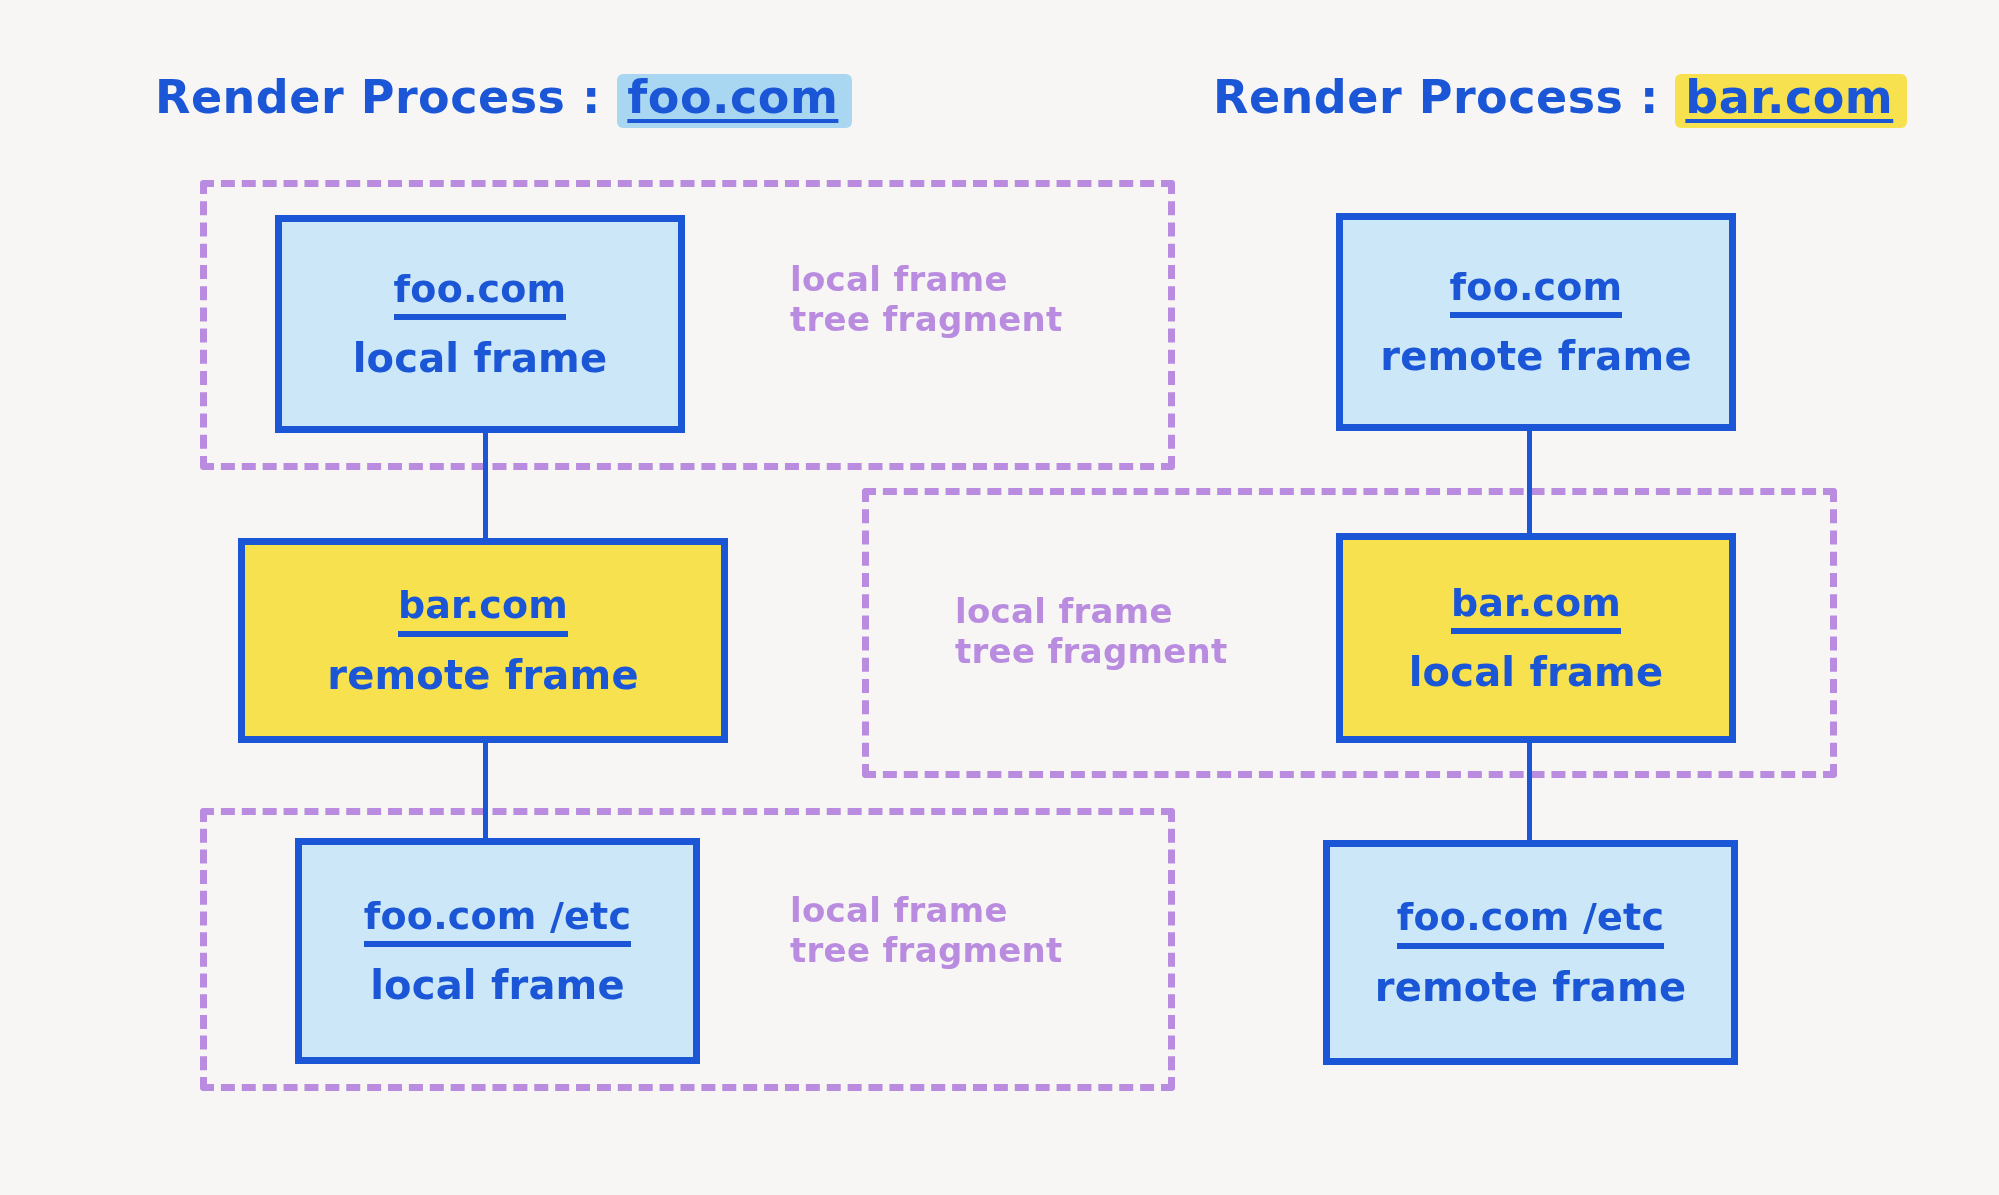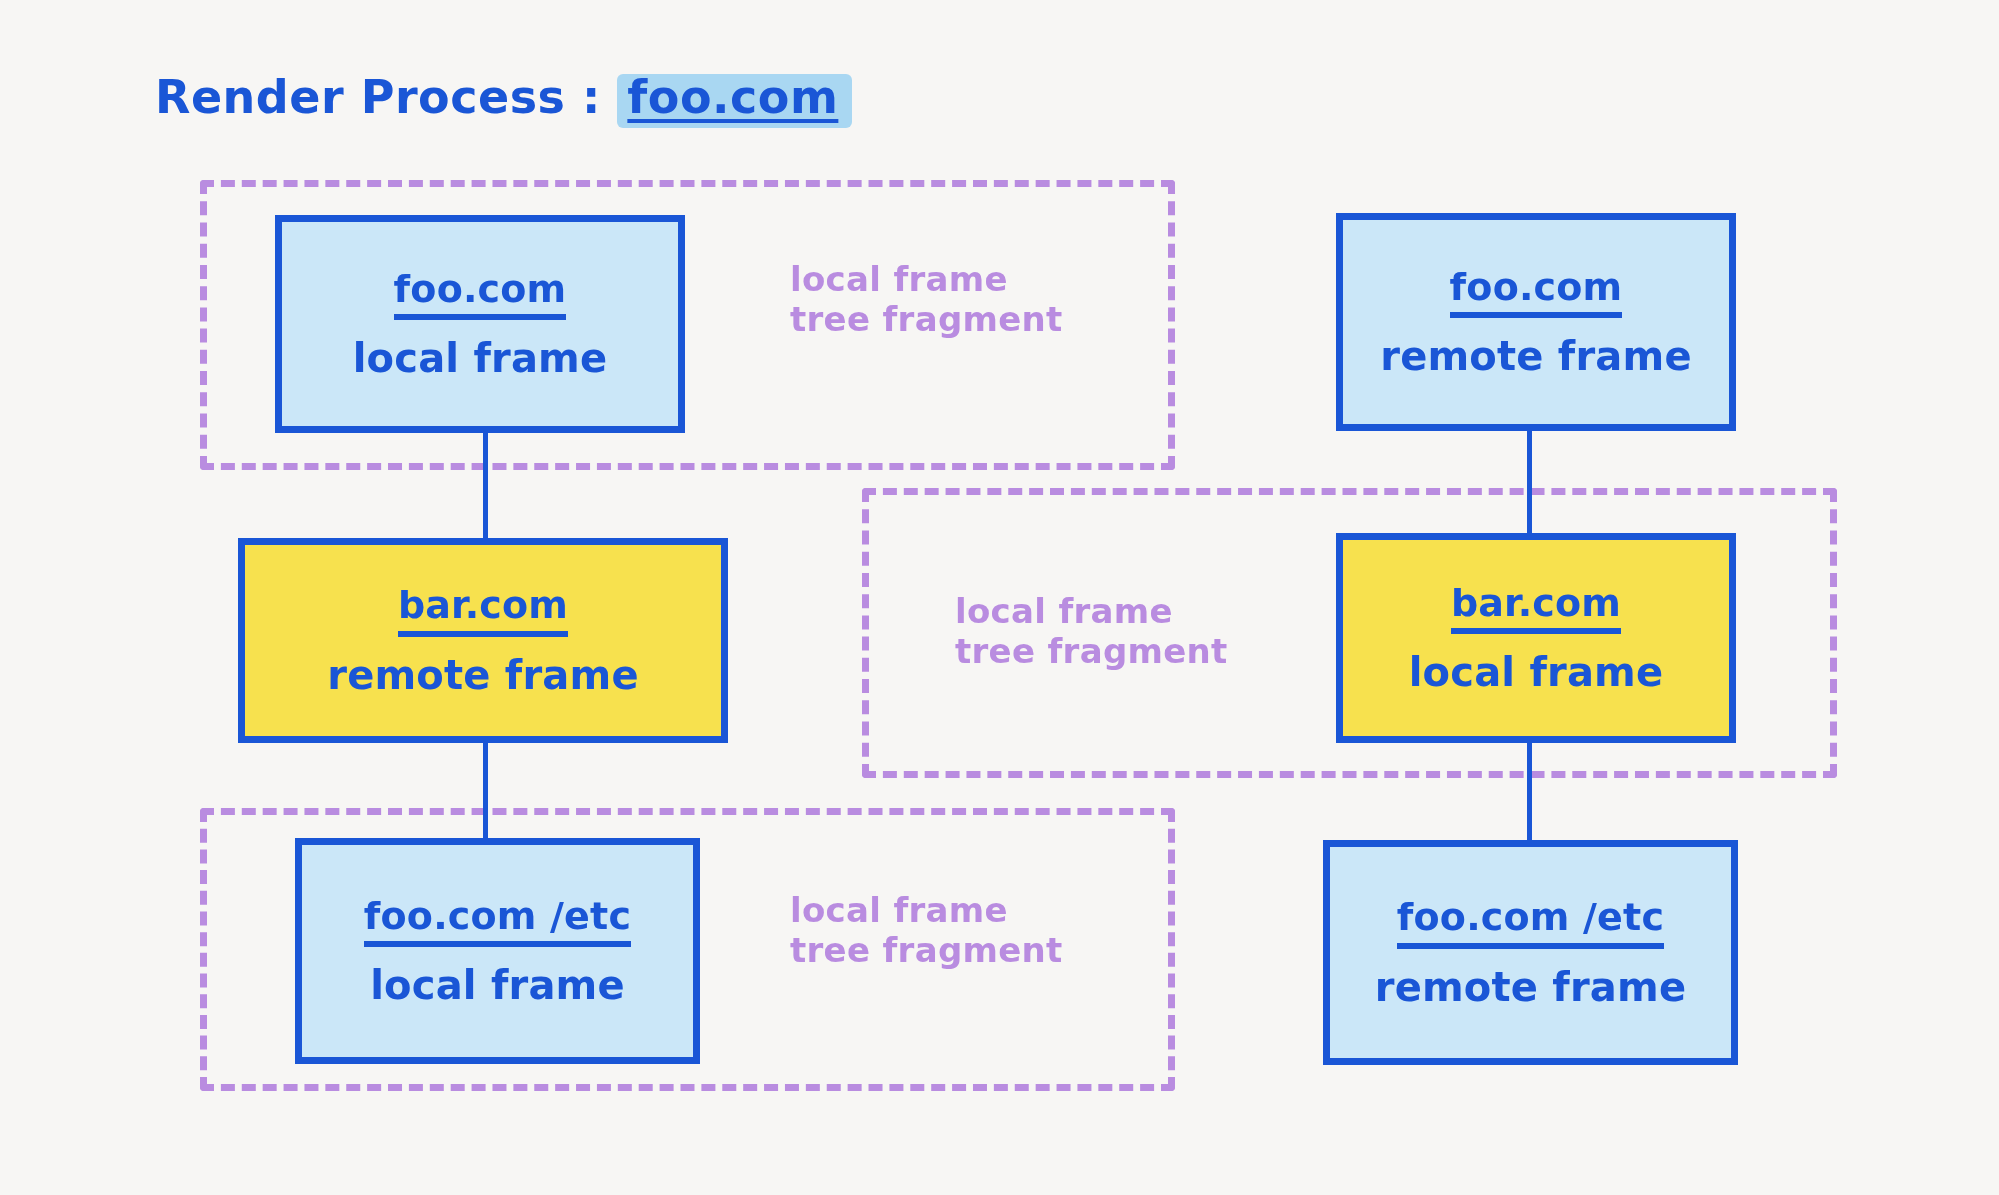--- a/index.html
+++ b/index.html
@@ -115,20 +115,23 @@
 </style>
 </head>
 <body>
 
 <div id="canvas">
 
   <div class="proc-title blue-hl" style="left:155px; top:72px;">
     <span>Render Process : </span><span class="hl">foo.com</span>
   </div>
 
+  <div class="proc-title yellow-hl" style="left:1213px; top:72px;">
+    <span>Render Process : </span><span class="hl">bar.com</span>
+  </div>
 
   <div class="fragment-region" style="left:200px; top:180px; width:975px; height:290px;"></div>
 
   <div class="fragment-label" style="left:790px; top:259px;">local frame
 tree fragment</div>
 
   <div class="fragment-region" style="left:200px; top:808px; width:975px; height:283px;"></div>
 
   <div class="fragment-label" style="left:790px; top:890px;">local frame
 tree fragment</div>

